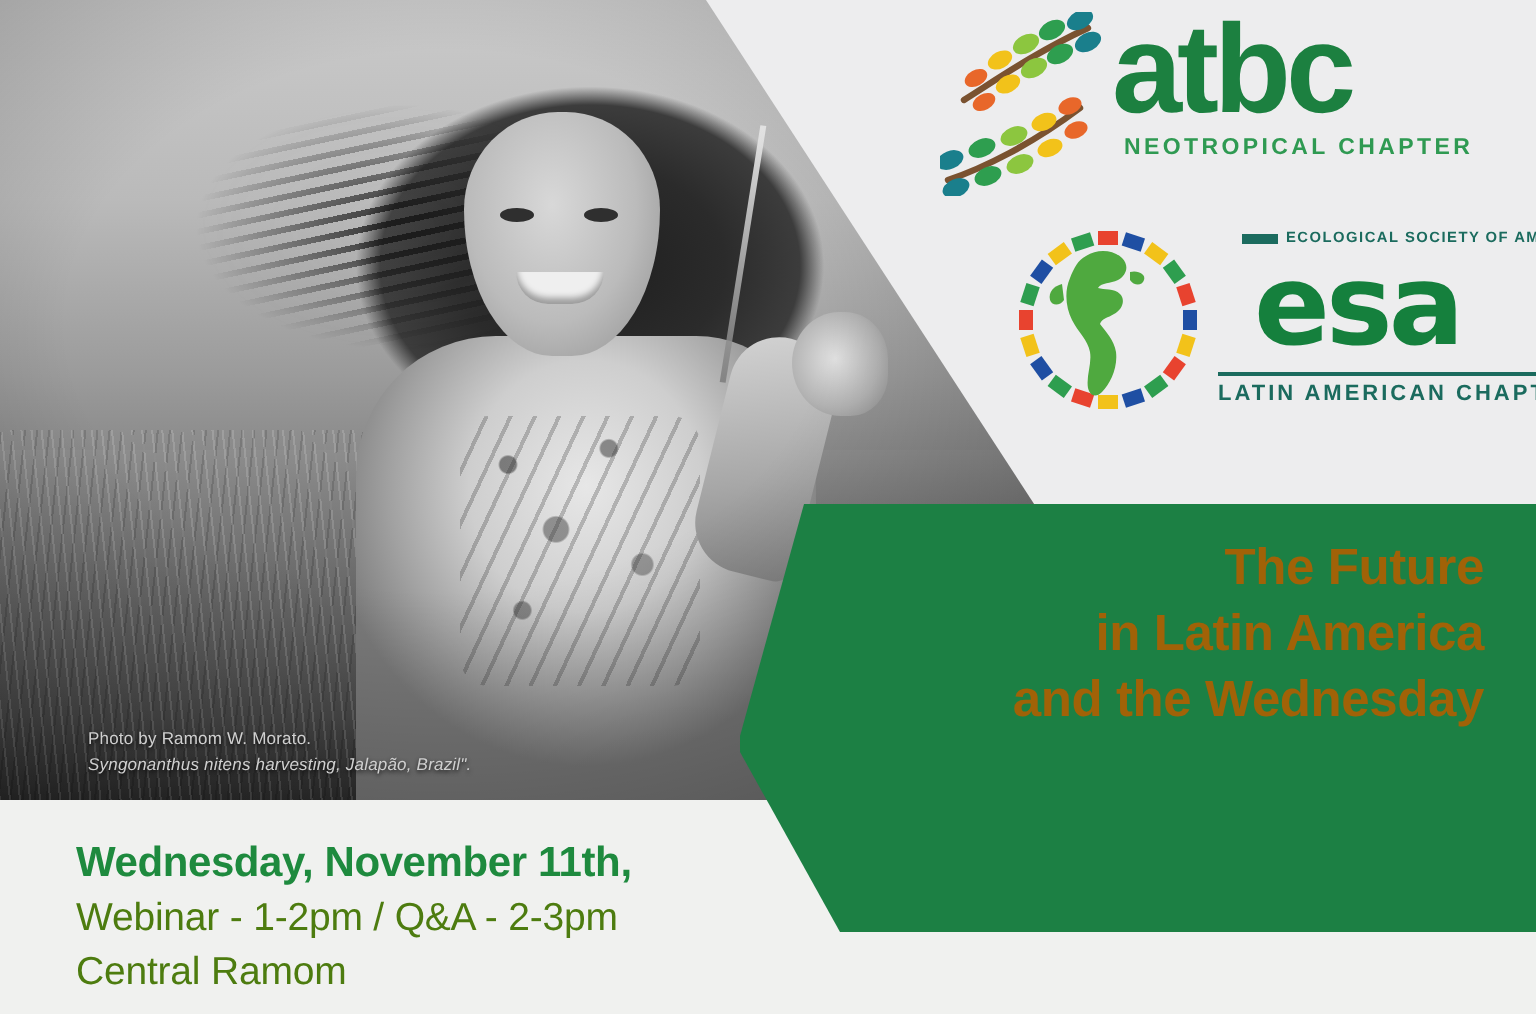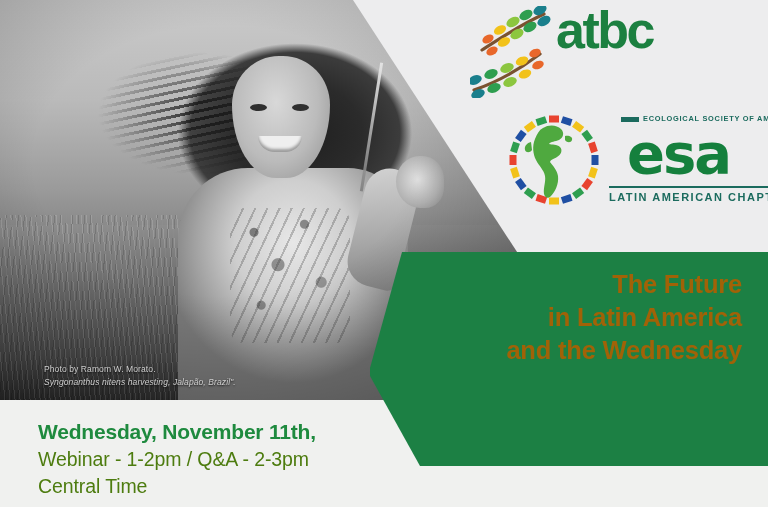--- a/index.html
+++ b/index.html
@@ -233,21 +233,21 @@
     left: 470px;
     top: 6px;
     width: 290px;
     height: 96px;
     z-index: 7;
   }
   .atbc-word {
     position: absolute;
     left: 86px;
     top: -2px;
-    font-size: 52px;
+    font-size: 63px;
     font-weight: bold;
     color: #1c8040;
     letter-spacing: -2.5px;
     line-height: 1;
   }
   .atbc-sub {
     position: absolute;
     left: 92px;
     top: 62px;
     font-size: 11.5px;
@@ -362,21 +362,21 @@
   <div class="green-panel"></div>
   <div class="green-title">
     <div>The Future</div>
     <div>in Latin America</div>
     <div>and the Wednesday</div>
   </div>
 
   <div class="event-info">
     <div class="event-line1">Wednesday, November 11th,</div>
     <div class="event-line2">Webinar - 1-2pm / Q&amp;A - 2-3pm</div>
-    <div class="event-line3">Central Time</div>
+    <div class="event-line3">Central Ramom</div>
   </div>
 
   <div class="atbc-logo">
     <svg width="92" height="92" viewBox="0 0 92 92" aria-hidden="true">
 
       <path d="M12,44 C28,34 48,20 74,8" stroke="#7a5230" stroke-width="3.2" fill="none" stroke-linecap="round"></path>
       <g>
         <ellipse cx="70" cy="4" rx="7" ry="4.5" fill="#1a7f8c" transform="rotate(-28 70 4)"></ellipse>
         <ellipse cx="74" cy="15" rx="7" ry="4.5" fill="#1a7f8c" transform="rotate(-28 74 15)"></ellipse>
         <ellipse cx="56" cy="9" rx="7" ry="4.5" fill="#2e9e4f" transform="rotate(-28 56 9)"></ellipse>
@@ -397,20 +397,21 @@
         <ellipse cx="24" cy="82" rx="7" ry="4.5" fill="#2e9e4f" transform="rotate(-22 24 82)"></ellipse>
         <ellipse cx="37" cy="62" rx="7" ry="4.5" fill="#8cc63f" transform="rotate(-22 37 62)"></ellipse>
         <ellipse cx="40" cy="76" rx="7" ry="4.5" fill="#8cc63f" transform="rotate(-22 40 76)"></ellipse>
         <ellipse cx="52" cy="55" rx="6.5" ry="4.2" fill="#f2c21a" transform="rotate(-22 52 55)"></ellipse>
         <ellipse cx="55" cy="68" rx="6.5" ry="4.2" fill="#f2c21a" transform="rotate(-22 55 68)"></ellipse>
         <ellipse cx="65" cy="47" rx="6" ry="4" fill="#e8672a" transform="rotate(-22 65 47)"></ellipse>
         <ellipse cx="68" cy="59" rx="6" ry="4" fill="#e8672a" transform="rotate(-22 68 59)"></ellipse>
       </g>
     </svg>
     <div class="atbc-word">atbc</div>
+    <div class="atbc-sub">NEOTROPICAL CHAPTER</div>
   </div>
 
   <div class="esa-logo">
     <svg width="98" height="96" viewBox="0 0 98 96" aria-hidden="true">
       <g>
         <g id="flagring">
           <g transform="translate(49,48)">
             <g transform="rotate(0)   translate(0,-41)">
                 <rect x="-5" y="-3.5" width="10" height="7" fill="#e8432f"></rect>
               </g>

